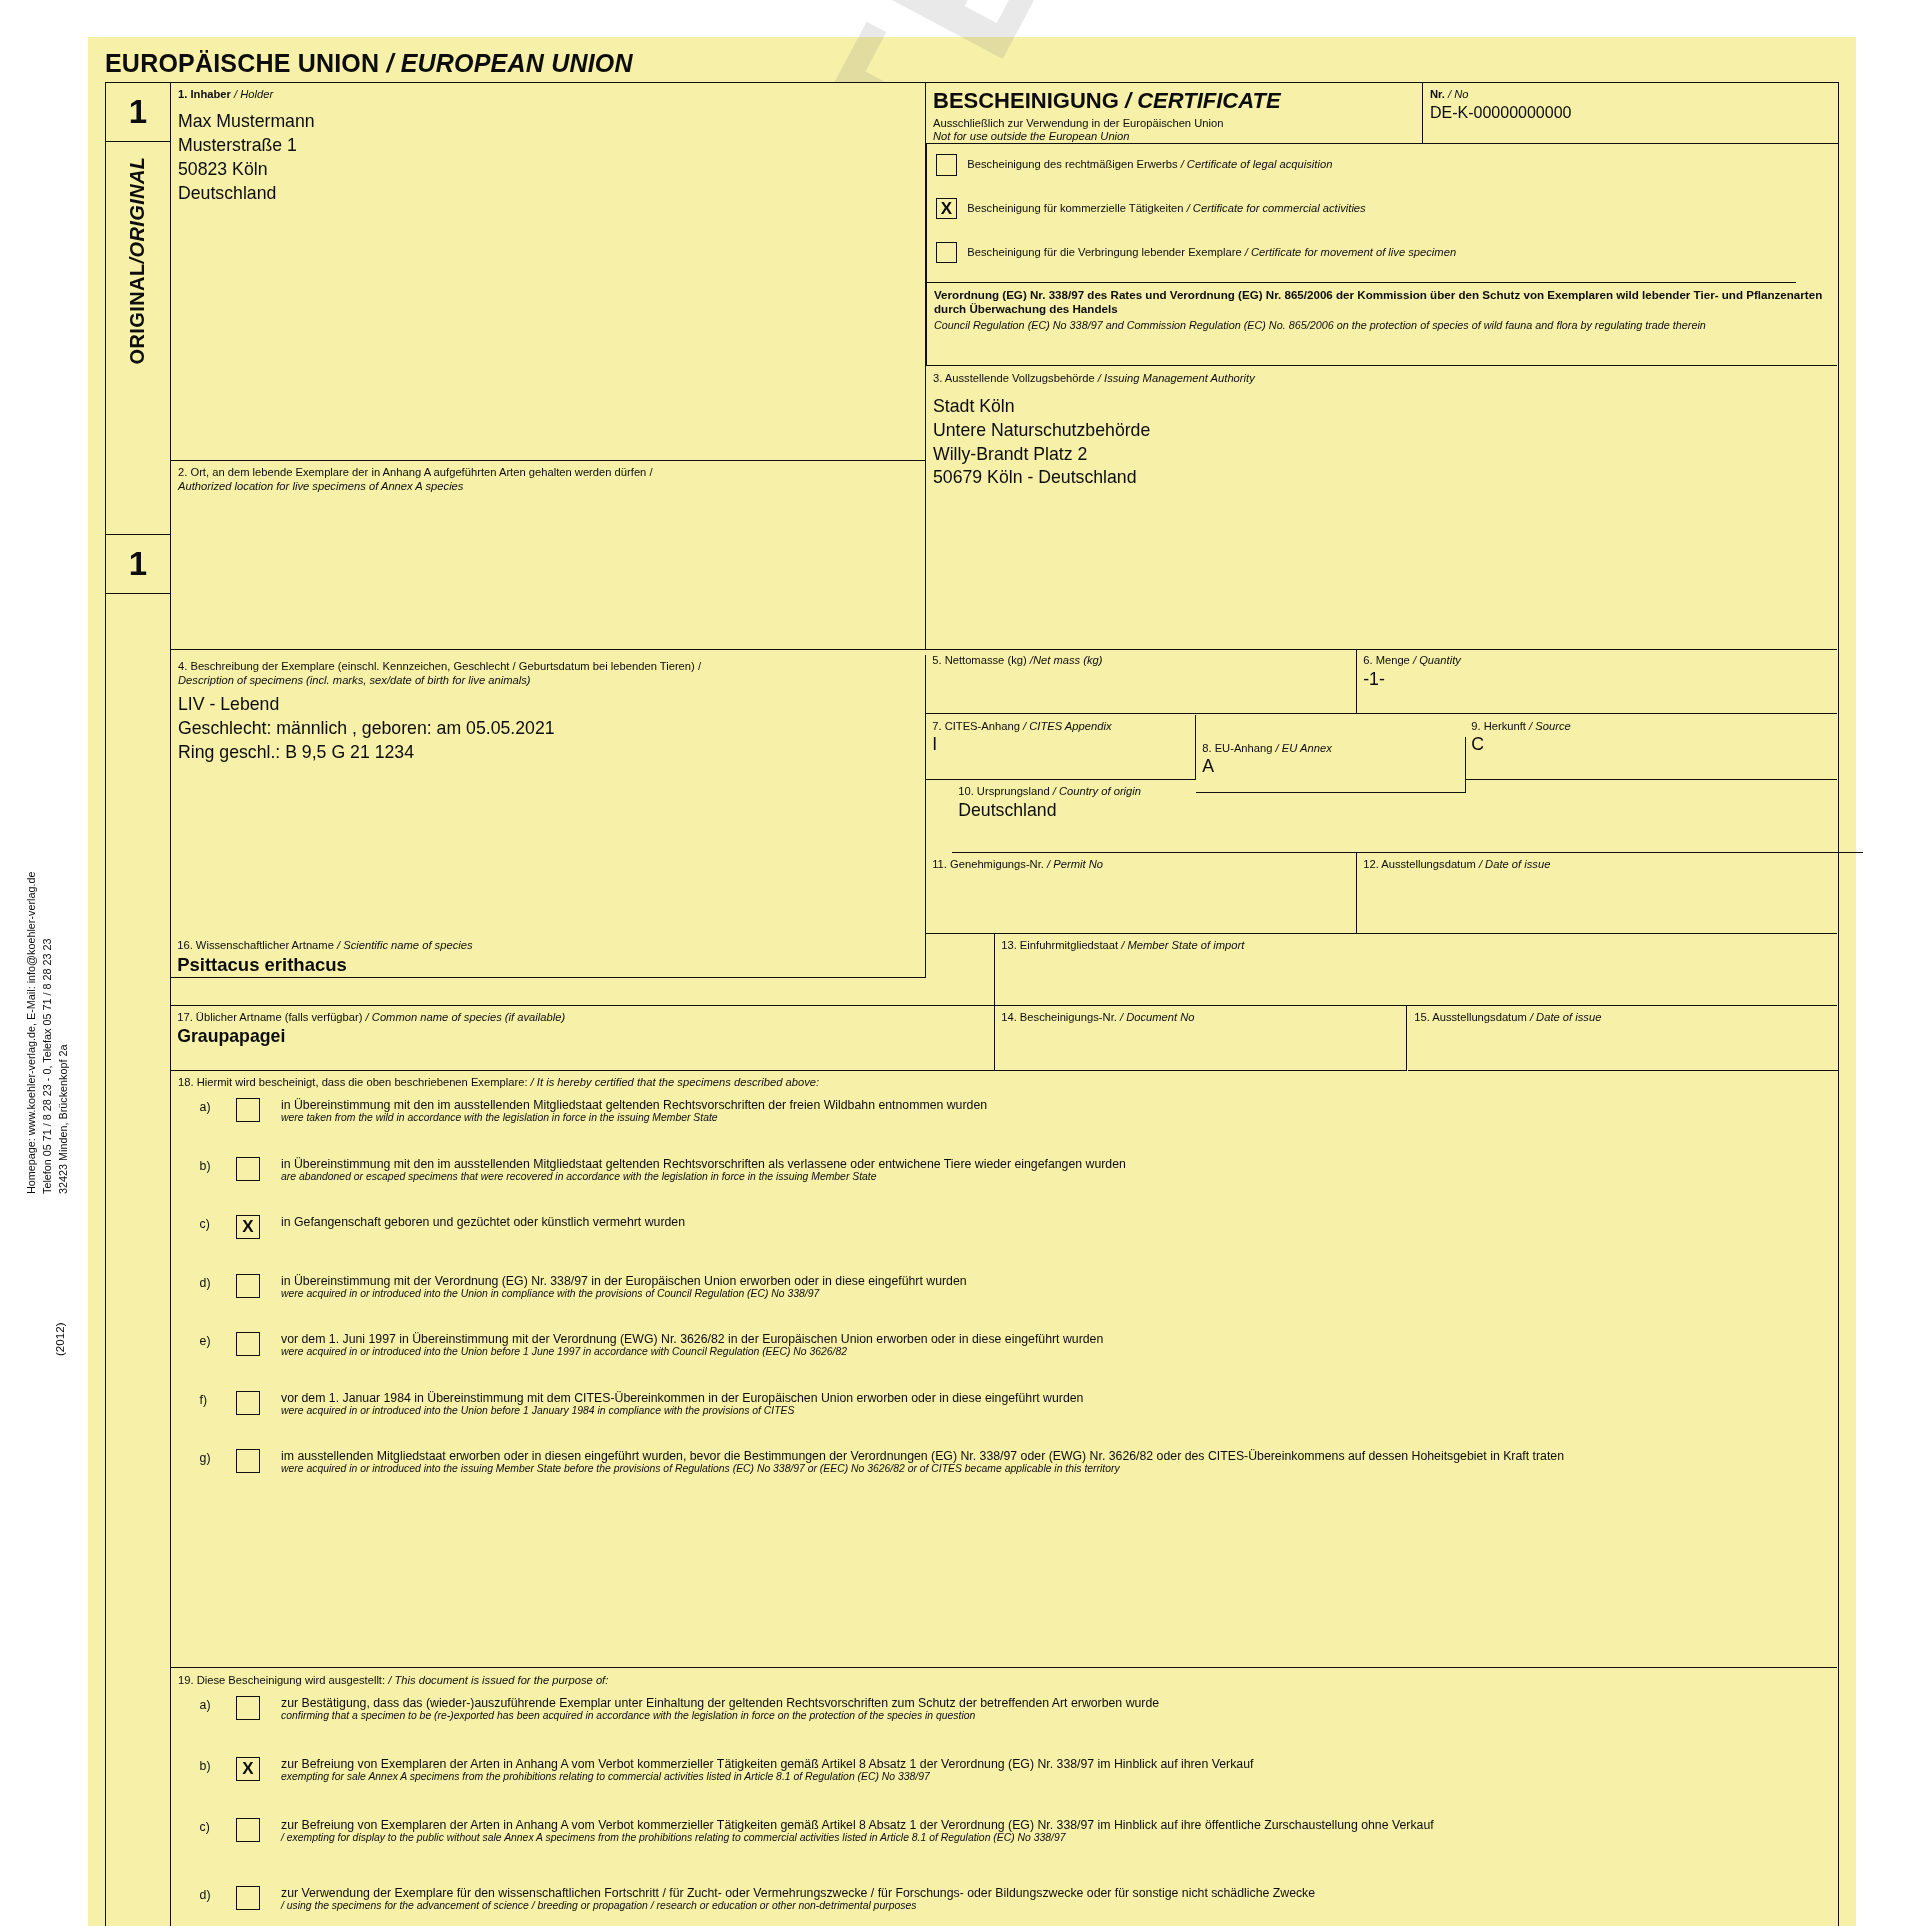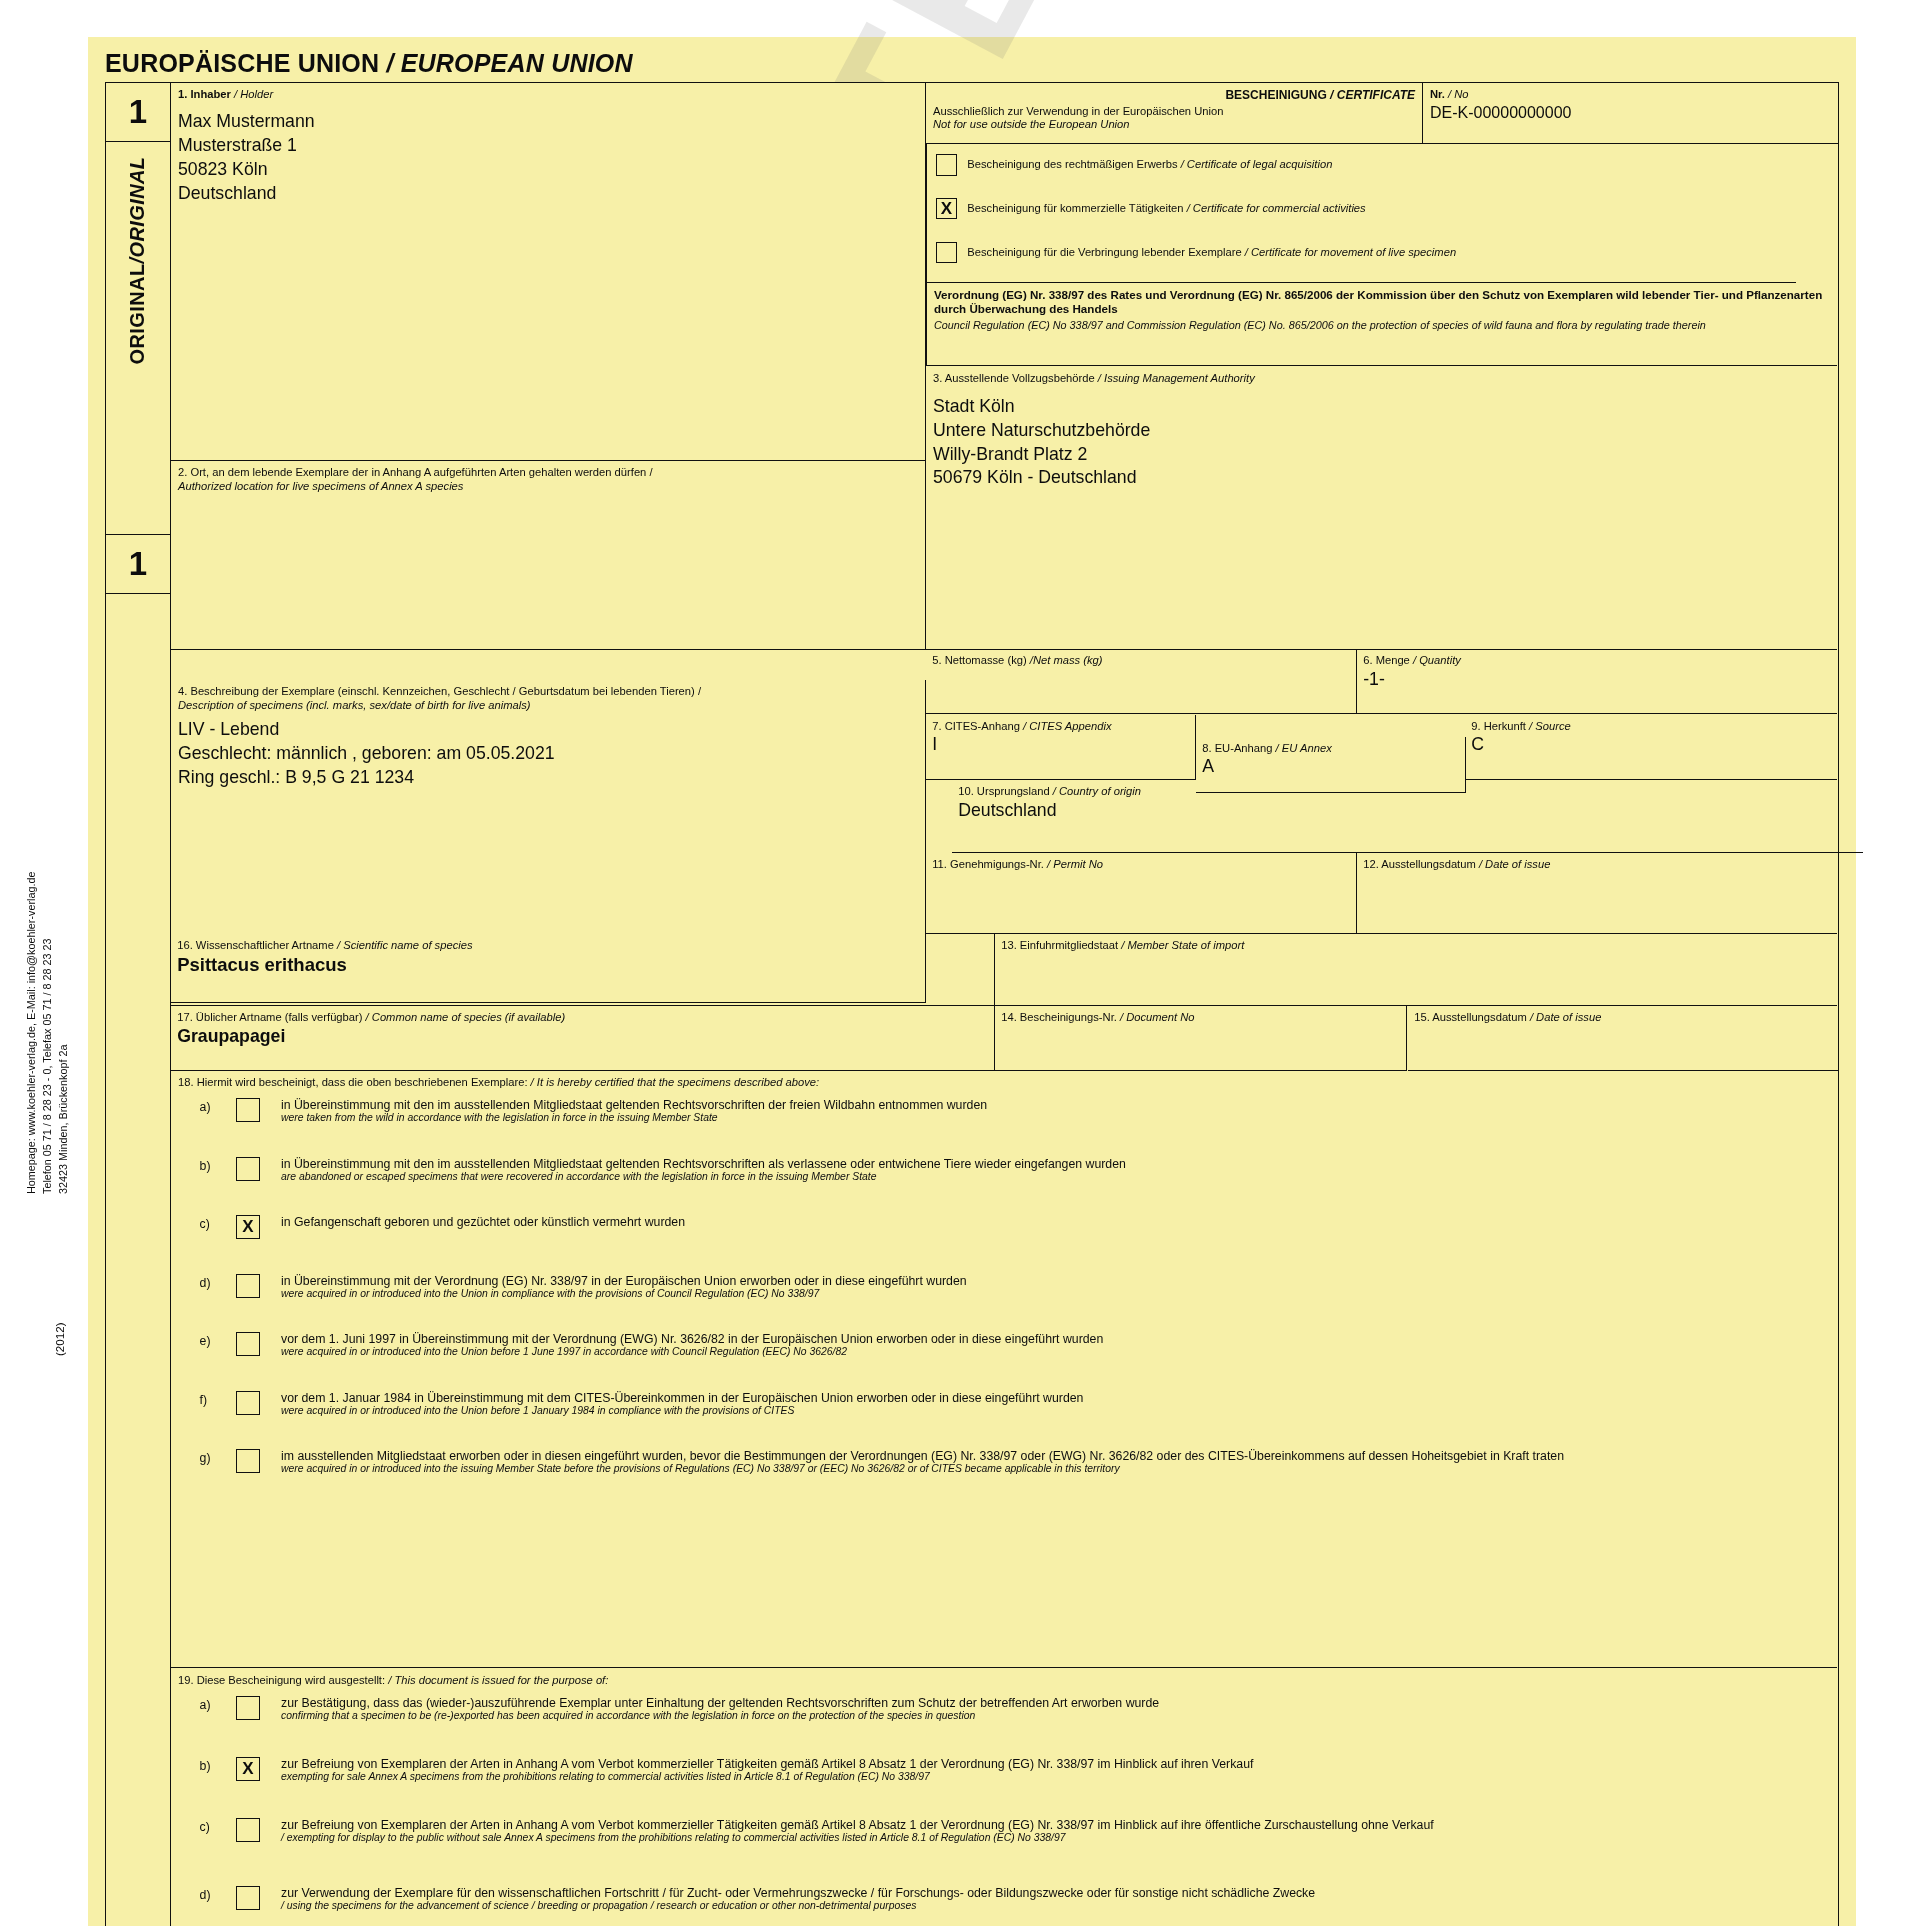--- a/index.html
+++ b/index.html
@@ -113,21 +113,21 @@
     text-align:center;
     font-size:17px;
     font-weight:bold;
     line-height:19px;
     vertical-align:middle;
   }
   .cbx.big { width:24px; height:24px; line-height:21.6px; }
 
   
   .cert-title {
-    font-size:12px; font-weight:bold;text-align:right;
+    font-size:22px; font-weight:bold;
   }
   .cert-title .it { font-style:italic; font-weight:bold; }
 
   
   .listrow { position:absolute; left:0; width:100%; }
   .listrow .lt { position:absolute; left:21.6px; top:2.3px; font-size:12.3px; }
   .listrow .cb { position:absolute; left:58px; top:0px; }
   .listrow .tx { position:absolute; left:103px; top:0px; right:7.7px; }
   .tx .de { font-size:12.3px; line-height:1.14; }
   .tx .en { font-size:10.4px; font-style:italic; line-height:1.12; }
@@ -271,21 +271,21 @@
           <span class="it">/ Issuing Management Authority</span>
         </div>
         <div class="val" style="margin-top:9.2px;">
           <div>Stadt Köln</div>
           <div>Untere Naturschutzbehörde</div>
           <div>Willy-Brandt Platz 2</div>
           <div>50679 Köln - Deutschland</div>
         </div>
       </div>
 
-      <div class="cell br bb" style="left:0;top:597px;width:755px;height:323px;padding:5.4px 7px;">
+      <div class="cell br bb" style="left:0;top:572px;width:755px;height:323px;padding:5.4px 7px;">
         <div class="lbl">
           <div>4. Beschreibung der Exemplare (einschl. Kennzeichen, Geschlecht / Geburtsdatum bei lebenden Tieren) /</div>
           <div class="it">Description of specimens (incl. marks, sex/date of birth for live animals)</div>
         </div>
         <div class="val" style="margin-top:6.2px;">
           <div>LIV - Lebend</div>
           <div>Geschlecht: männlich , geboren:  am 05.05.2021</div>
           <div>Ring geschl.: B 9,5 G 21 1234</div>
         </div>
       </div>

